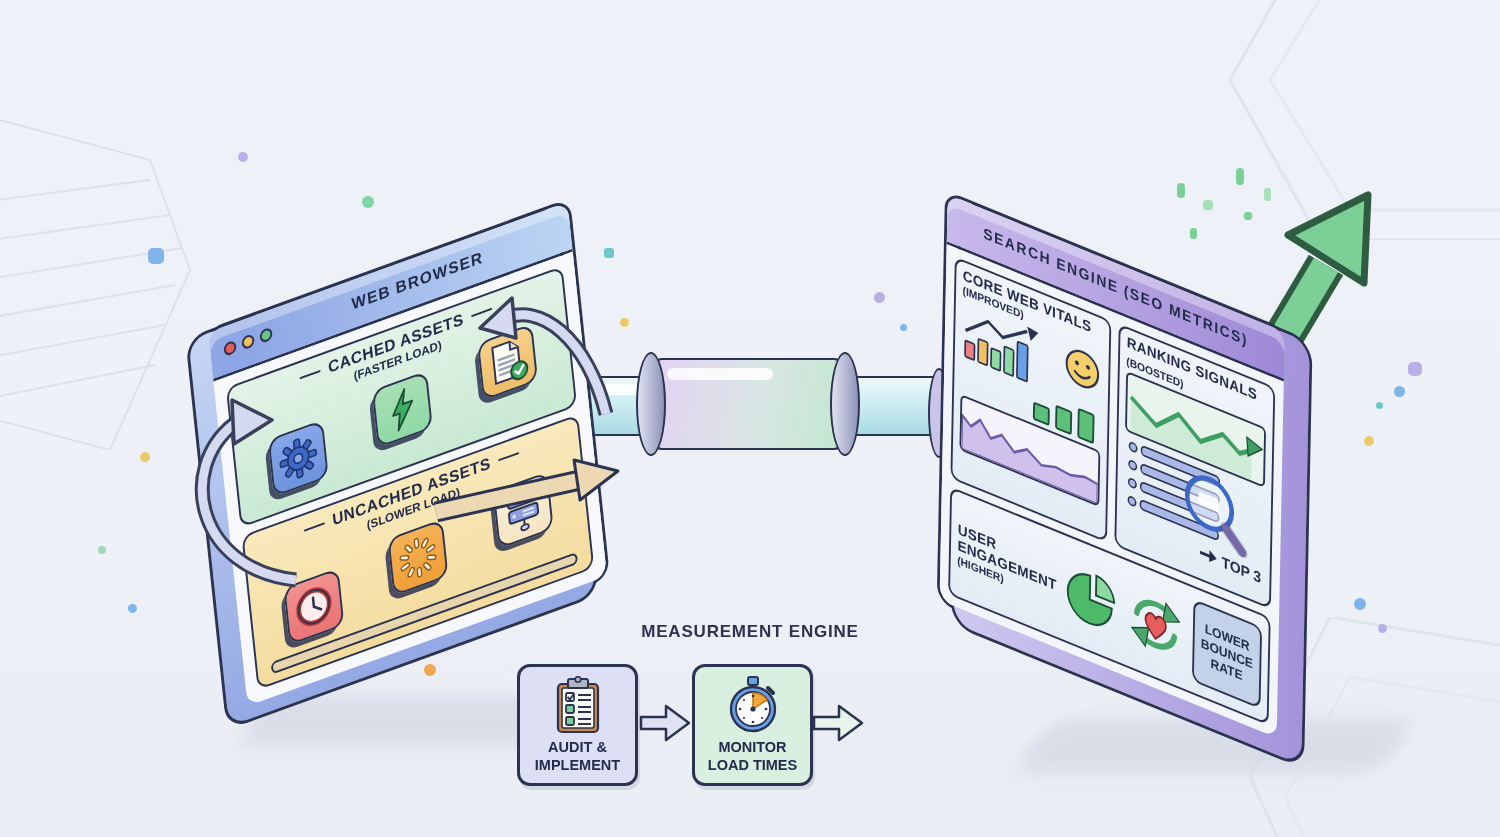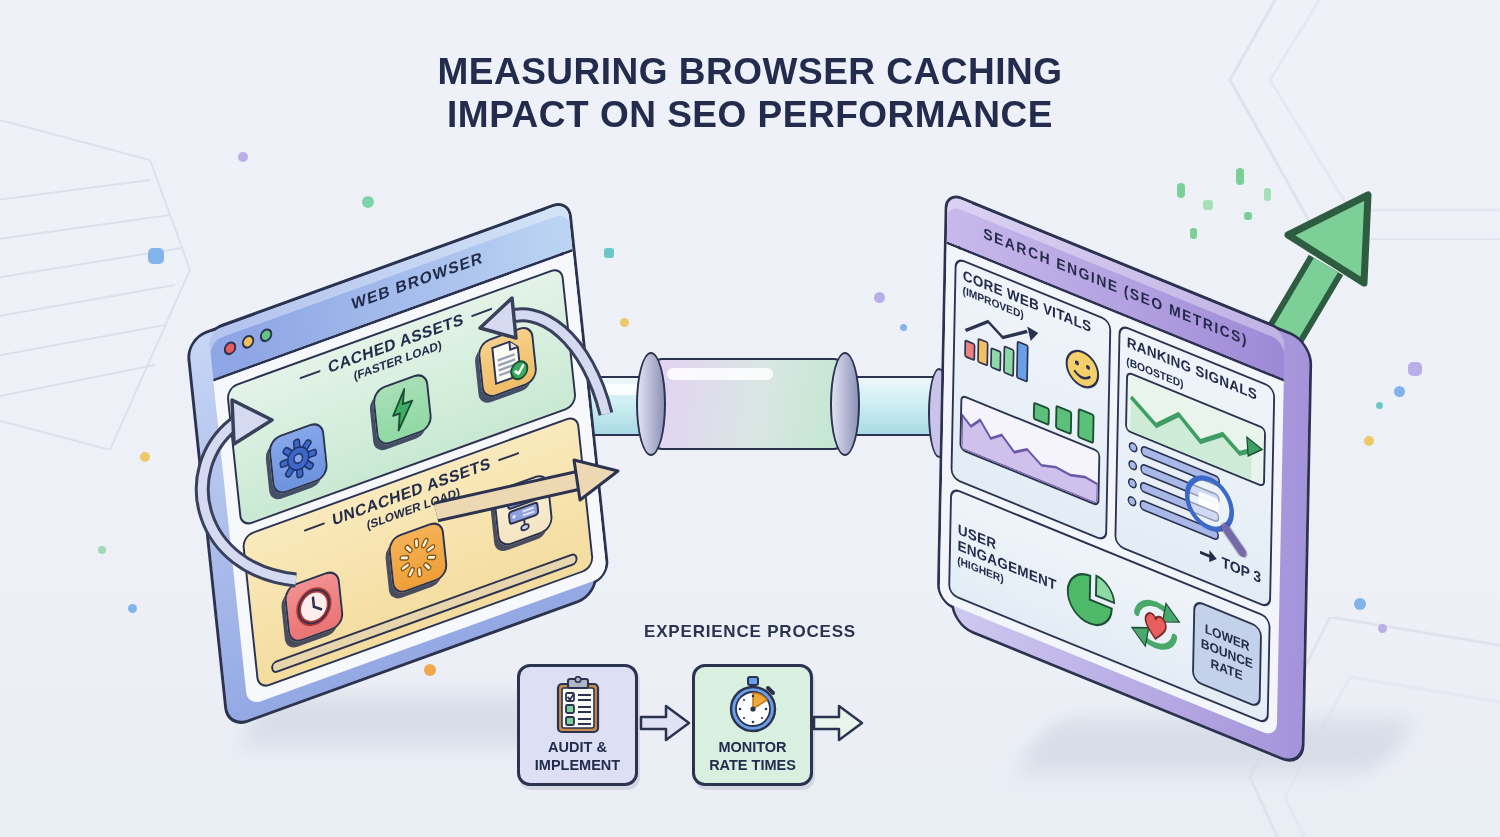--- a/index.html
+++ b/index.html
@@ -166,24 +166,20 @@
   <div class="dot" style="left:1177px;top:183px;width:8px;height:15px;border-radius:4px;background:#7ccf96;"></div>
   <div class="dot" style="left:1203px;top:200px;width:10px;height:10px;border-radius:3px;background:#a5e0b8;"></div>
   <div class="dot" style="left:1236px;top:168px;width:8px;height:17px;border-radius:4px;background:#7ccf96;"></div>
   <div class="dot" style="left:1244px;top:212px;width:8px;height:8px;border-radius:3px;background:#7ccf96;"></div>
   <div class="dot" style="left:1264px;top:188px;width:7px;height:13px;border-radius:3px;background:#a5e0b8;"></div>
   <div class="dot" style="left:1190px;top:228px;width:7px;height:11px;border-radius:3px;background:#7ccf96;"></div>
 
   <div class="shadow" style="left:250px;top:695px;width:360px;height:52px;transform:skewX(-35deg);"></div>
   <div class="shadow" style="left:1030px;top:718px;width:370px;height:56px;transform:skewX(-35deg);"></div>
 
-  <div class="main-title">
-    <div>MEASURING BROWSER CACHING</div>
-    <div>IMPACT ON SEO PERFORMANCE</div>
-  </div>
 
   <svg style="position:absolute;left:1128px;top:155px;z-index:15;" width="265" height="300" viewBox="0 0 265 300">
     <path d="M35 300 L88 192 L122 238 L198 110" fill="none" stroke="#2d5c40" stroke-width="40" stroke-linejoin="round"></path>
     <path d="M35 300 L88 192 L122 238 L198 110" fill="none" stroke="#7ccf96" stroke-width="28" stroke-linejoin="round"></path>
     <polygon points="240,40 236,128 160,80" fill="#7ccf96" stroke="#2d5c40" stroke-width="7" stroke-linejoin="round"></polygon>
   </svg>
 
   <div class="pipe tube"></div>
   <div class="cap cap-left" style="border:2.5px solid #2b3350;"></div>
   <div class="cap cap-right" style="border:2.5px solid #2b3350;"></div>
@@ -397,21 +393,21 @@
           <polygon points="26,66 8,50 30,42" fill="#4aa86b" stroke="#1d4f36" stroke-width="1.6"></polygon>
           <path d="M39 52 C27 41 22 33 28 26 C33 20 39 25 39 29 C39 25 45 20 50 26 C56 33 51 41 39 52 Z" fill="#e85d5d" stroke="#7e2a2a" stroke-width="2.2"></path>
         </svg>
         <div class="badge">
           <span>LOWER BOUNCE RATE</span>
         </div>
       </div>
     </div>
   </div>
 
-  <div class="process-title">EXPERIENCE PROCESS</div>
+  <div class="process-title">MEASUREMENT ENGINE</div>
 
   <div class="pcard pcard1">
     <svg width="52" height="58" viewBox="0 0 52 58">
       <rect x="6" y="8" width="40" height="48" rx="4" fill="#c98a4b" stroke="#2b3350" stroke-width="2.2"></rect>
       <rect x="10" y="12" width="32" height="40" rx="2" fill="#fbfbf6" stroke="#2b3350" stroke-width="1.6"></rect>
       <rect x="16" y="3" width="20" height="9" rx="2" fill="#aeb6c6" stroke="#2b3350" stroke-width="2"></rect>
       <circle cx="26" cy="3.5" r="2.8" fill="#aeb6c6" stroke="#2b3350" stroke-width="1.6"></circle>
       <rect x="14" y="17" width="8" height="8" rx="1.5" fill="#ffffff" stroke="#2b3350" stroke-width="1.8"></rect>
       <path d="M15.5 21 L18 23.5 L22 17.5" fill="none" stroke="#2b3350" stroke-width="1.8"></path>
       <rect x="14" y="29" width="8" height="8" rx="1.5" fill="#7ccf96" stroke="#2b3350" stroke-width="1.8"></rect>
@@ -443,21 +439,21 @@
       <g fill="#2b3350">
           <circle cx="27" cy="20" r="1.3"></circle>
           <circle cx="27" cy="46" r="1.3"></circle>
           <circle cx="14" cy="33" r="1.3"></circle>
           <circle cx="40" cy="33" r="1.3"></circle>
           <circle cx="18" cy="24" r="1.1"></circle>
           <circle cx="36" cy="42" r="1.1"></circle>
           <circle cx="18" cy="42" r="1.1"></circle>
         </g>
     </svg>
-    <div class="pcard-label">MONITOR RATE TIMES</div>
+    <div class="pcard-label">MONITOR LOAD TIMES</div>
   </div>
 
   <svg class="parrow" style="left:812px;" width="52" height="42" viewBox="0 0 52 42">
     <path d="M2 15 H27 V4 L50 21 L27 38 V27 H2 Z" fill="#e9f5ec" stroke="#2b3350" stroke-width="2.5" stroke-linejoin="round"></path>
   </svg>
 
 
 </div>
 
 </body></html>

